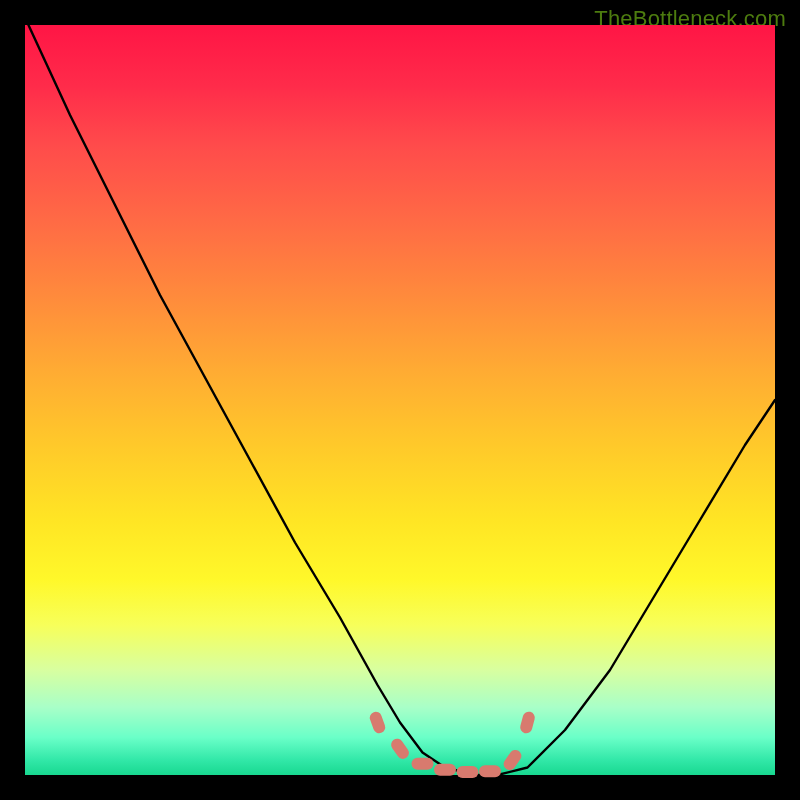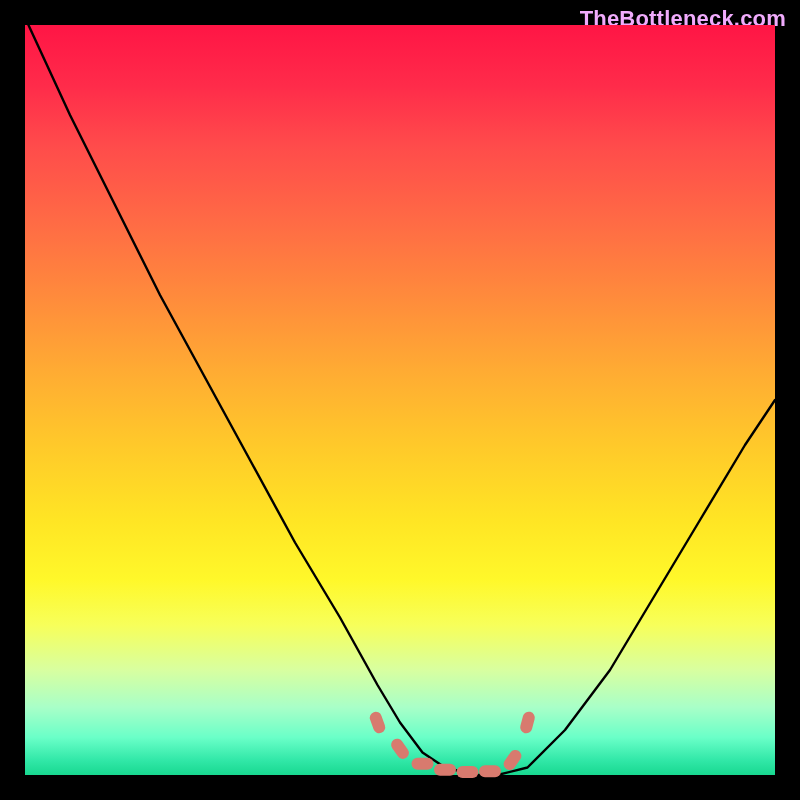--- a/index.html
+++ b/index.html
@@ -3,23 +3,23 @@
 <meta charset="utf-8">
 <style>
   * { margin: 0; padding: 0; box-sizing: border-box; }
   html, body { width: 800px; height: 800px; overflow: hidden; }
   body { background: #000000; font-family: Arial, sans-serif; }
   .container { position: relative; width: 800px; height: 800px; }
   .watermark {
     position: absolute;
     top: 6px;
     right: 14px;
-    color: #f0abfc;
+    color: #4d7c0f;
     font-size: 22px;
-    font-weight: 700;
+    font-weight: 400;
     letter-spacing: 0.2px;
     margin-left: 16px;
   }
   .plot-area {
     position: absolute;
     left: 25px;
     top: 25px;
     width: 750px;
     height: 750px;
   }

